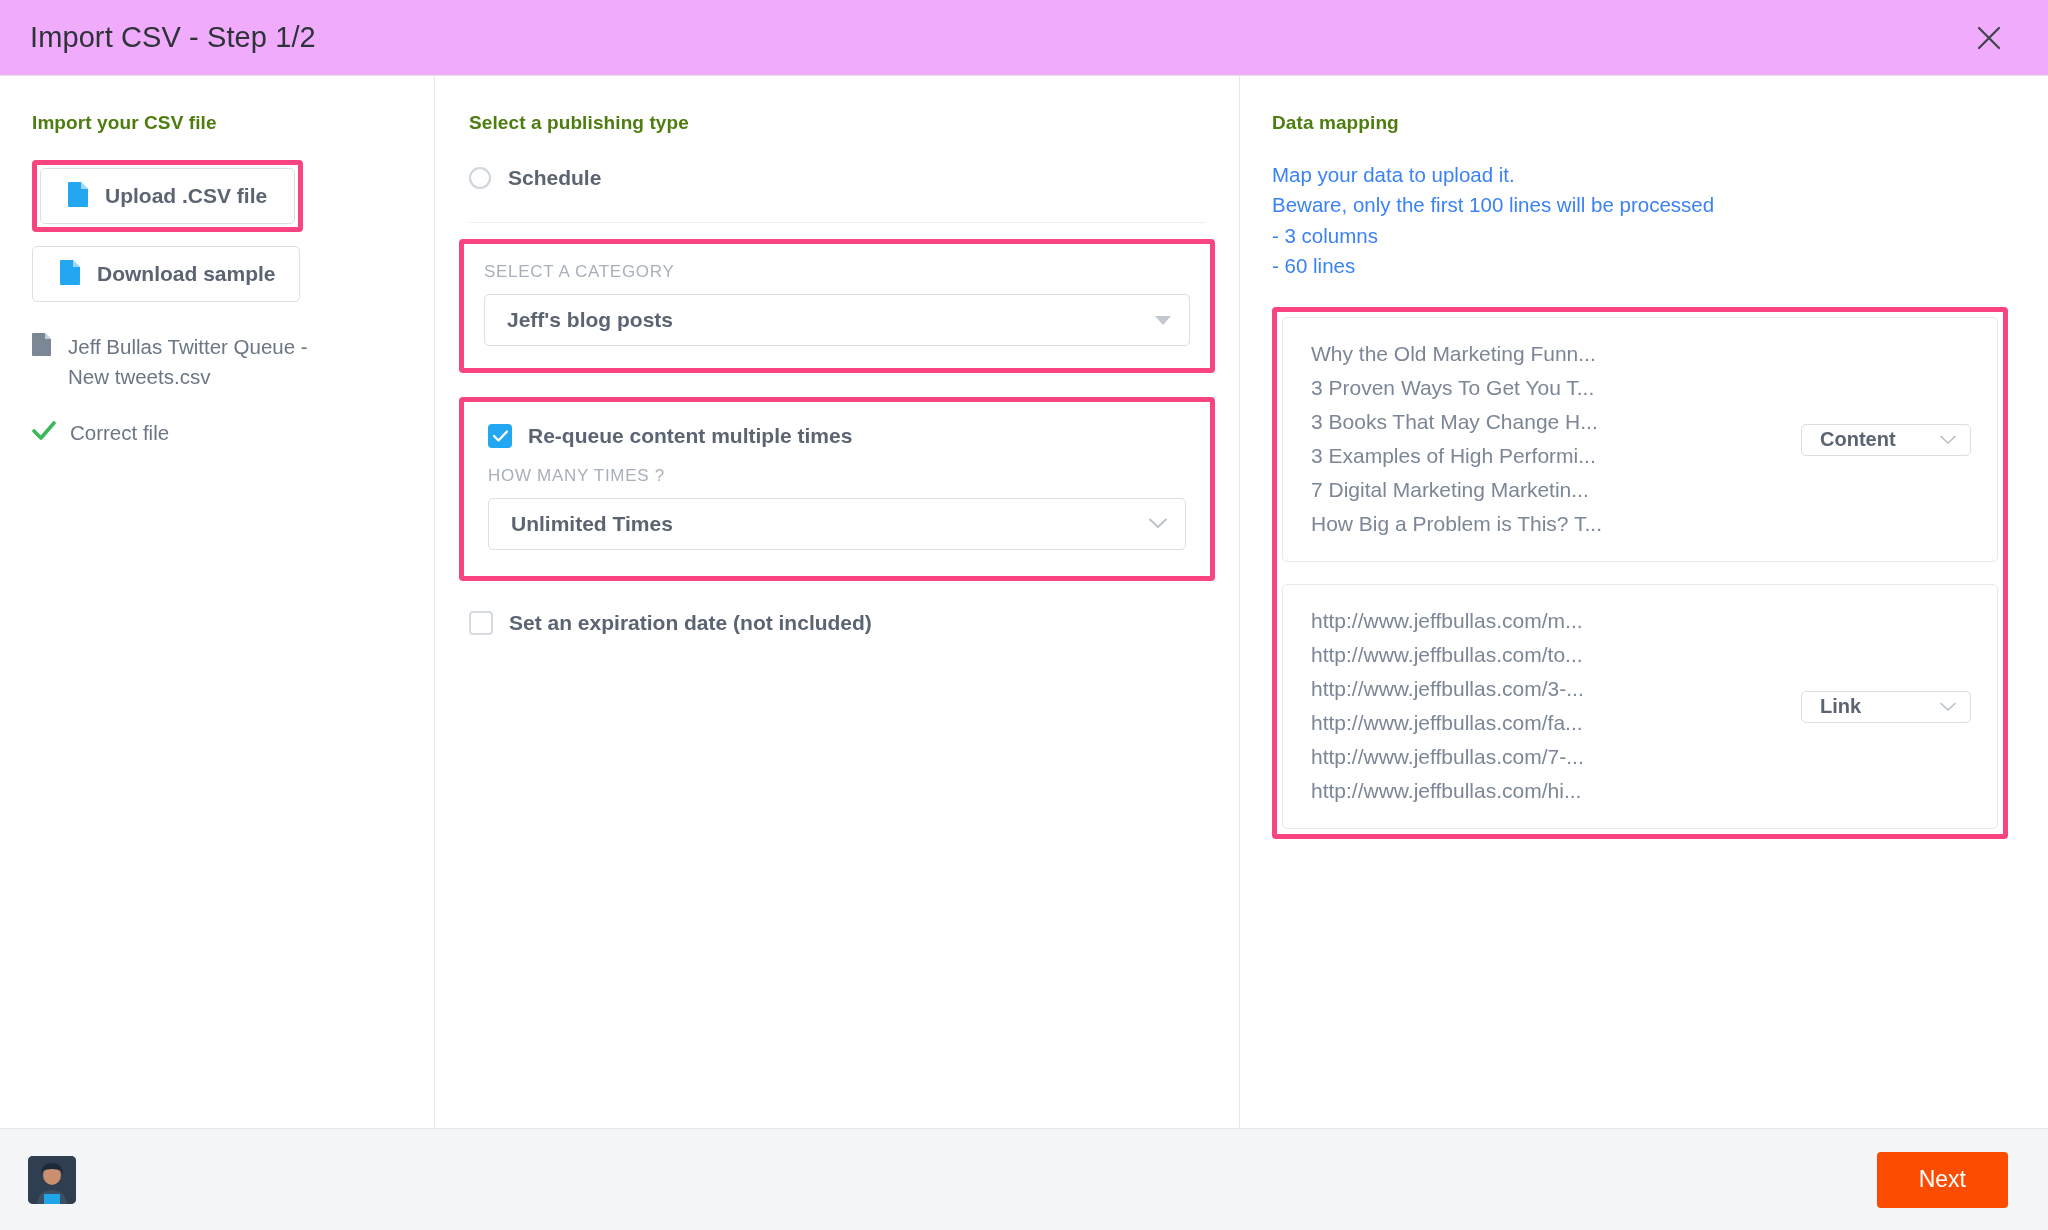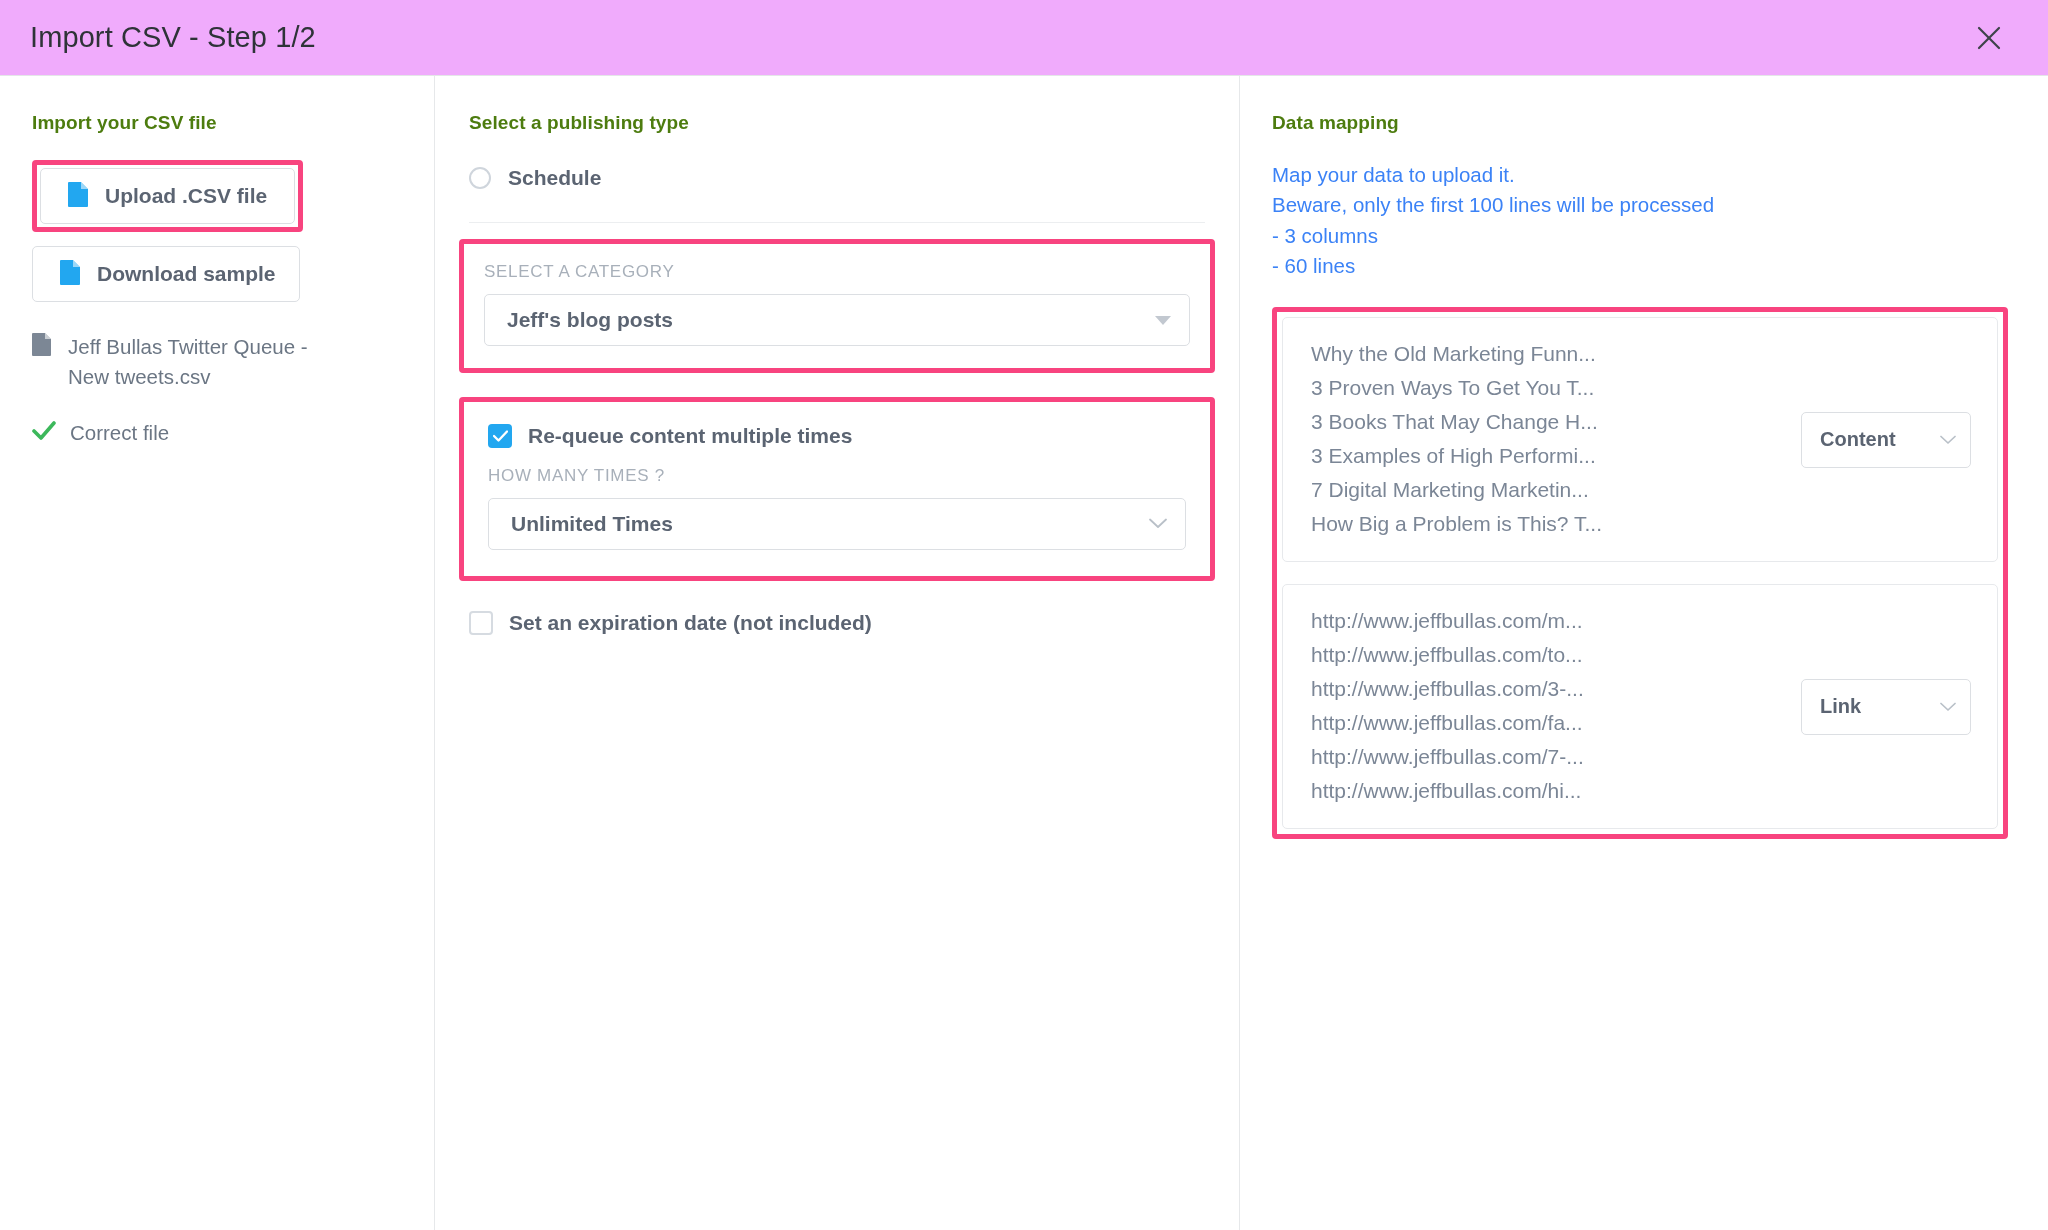--- a/index.html
+++ b/index.html
@@ -99,21 +99,21 @@
   .map-hl { padding: 5px; }
   .map-card {
     background: #fff; border: 1px solid #e7e9ec; border-radius: 5px;
     display: flex; align-items: center; justify-content: space-between;
     padding: 22px 26px 22px 28px; gap: 20px;
   }
   .map-card.second { margin-top: 10px; }
   .map-list { display: flex; flex-direction: column; gap: 5px; }
   .map-item { font-size: 21px; color: #7b8696; line-height: 1.38; white-space: nowrap; }
   .map-select {
-    width: 170px; height: 56px; flex: 0 0 170px;
+    width: 170px; height: 32px; flex: 0 0 170px;
     border: 1px solid #dcdfe3; border-radius: 5px; background: #fff;
     display: flex; align-items: center; justify-content: space-between;
     padding: 0 14px 0 18px; cursor: pointer;
   }
   .map-select-val { font-size: 20px; color: #5b6472; font-weight: 700; }
   .map-gap { height: 12px; }
 
   
   .footer {
     height: 102px; flex: 0 0 102px;
@@ -292,14 +292,26 @@
               </svg>
             </span>
           </div>
         </div>
 
       </div>
     </div>
 
   </div>
 
+  <div class="footer">
+    <div class="avatar">
+      <svg width="48" height="48" viewBox="0 0 48 48" aria-hidden="true">
+        <rect width="48" height="48" fill="#2f3e50"></rect>
+        <ellipse cx="24" cy="19" rx="9" ry="10" fill="#c98f6e"></ellipse>
+        <path d="M13 20 q0 -13 11 -13 q11 0 11 13 q0 -7 -11 -7 q-11 0 -11 7 z" fill="#1d2b38"></path>
+        <path d="M9 48 q2 -14 15 -14 q13 0 15 14 z" fill="#3d4f63"></path>
+        <rect x="16" y="38" width="16" height="10" fill="#1fa5e8"></rect>
+      </svg>
+    </div>
+    <button class="next-btn">Next</button>
+  </div>
 
 </div>
 
 </body></html>

